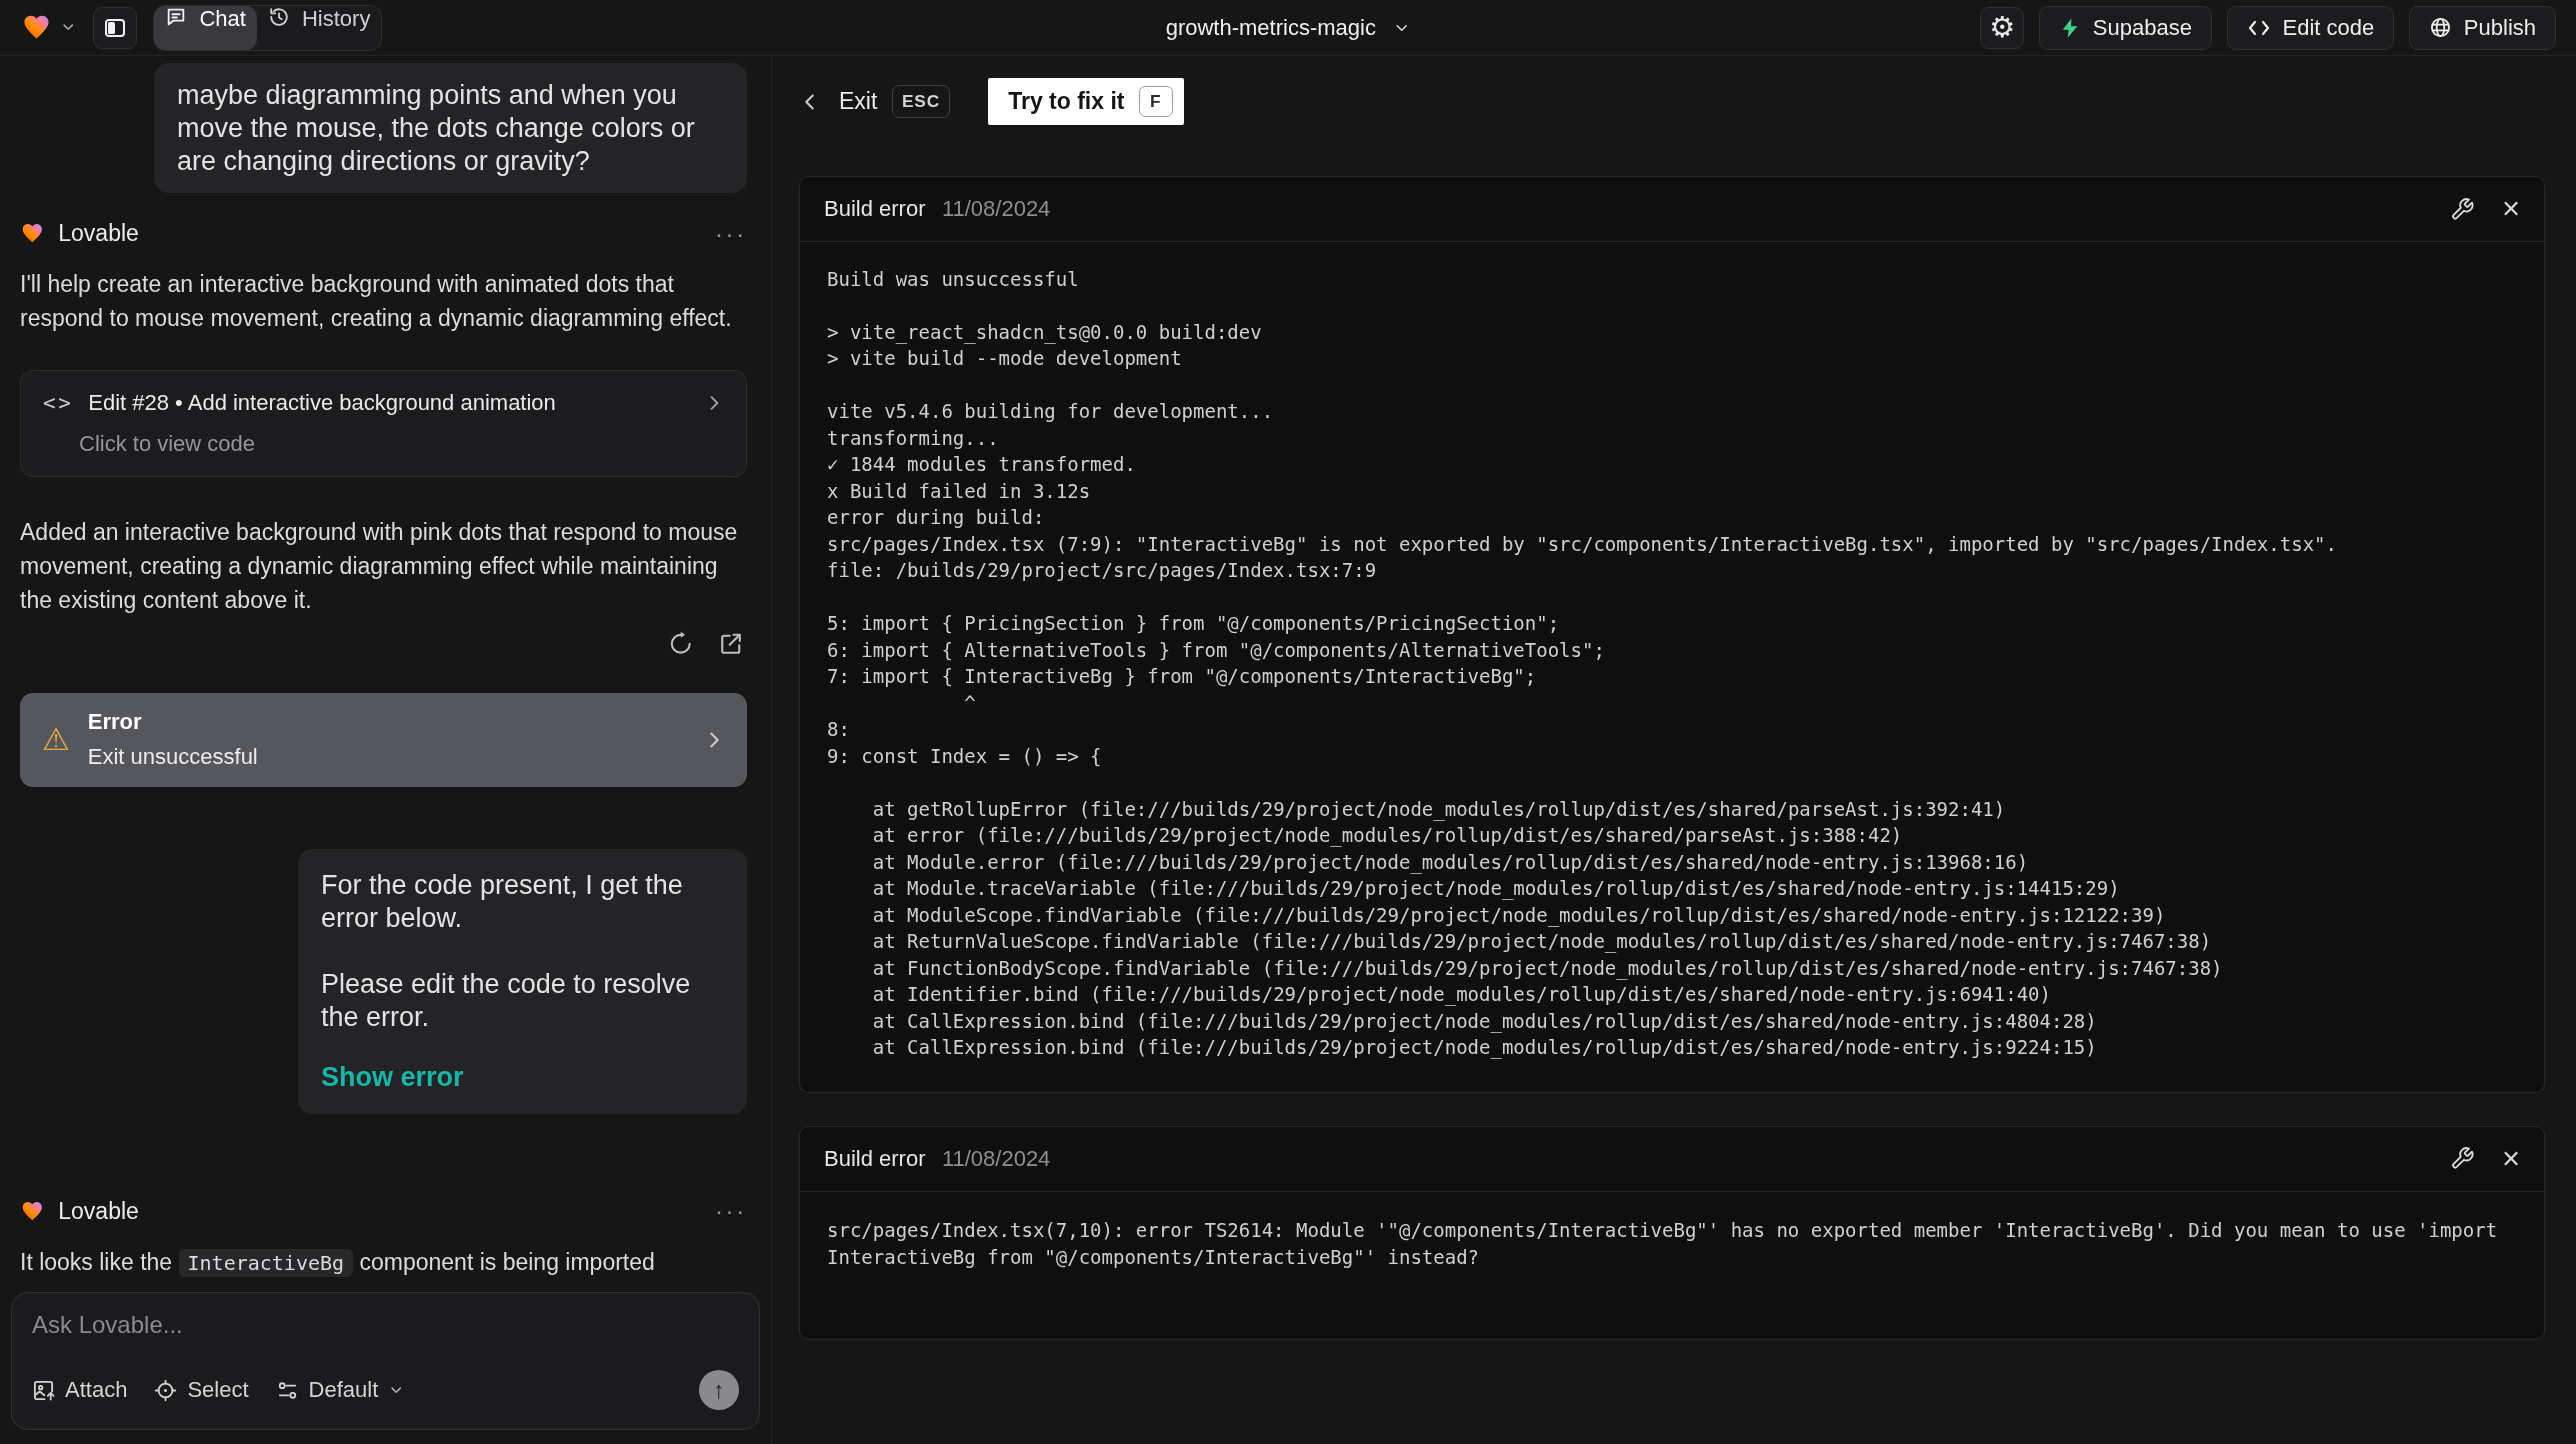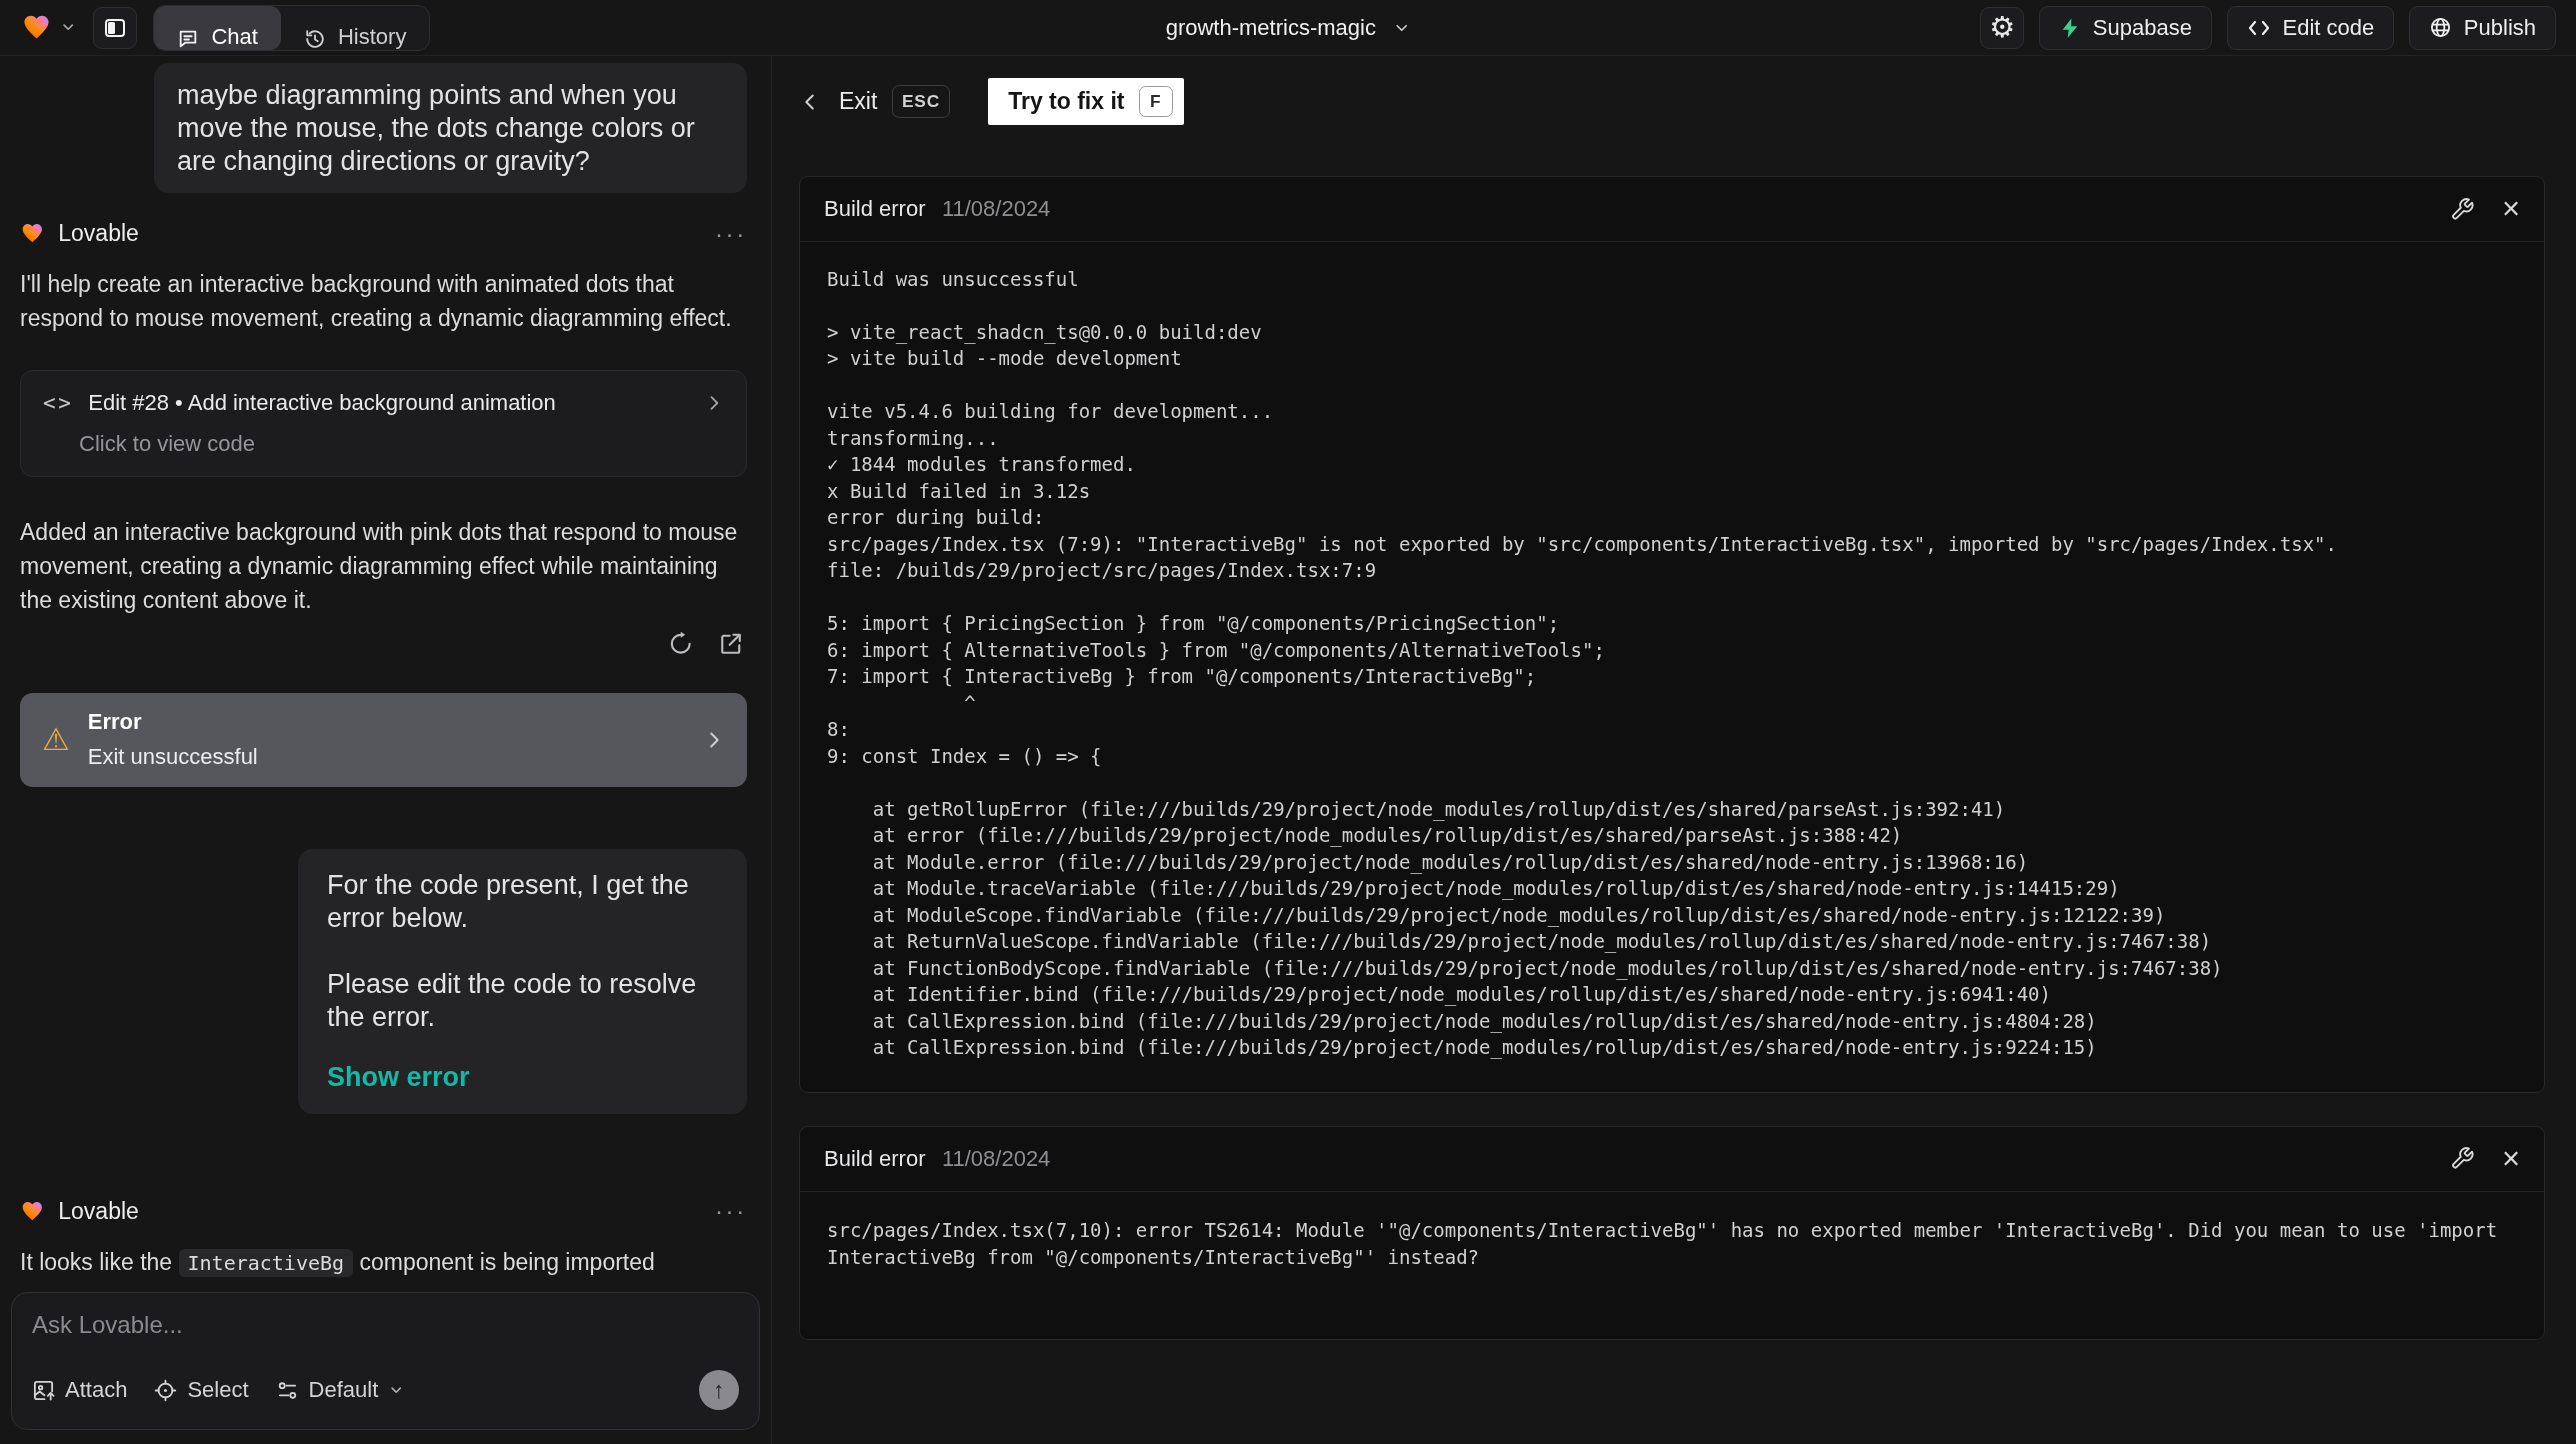--- a/index.html
+++ b/index.html
@@ -23,21 +23,21 @@
   .logo-wrap { display: flex; align-items: center; gap: 7.3px; cursor: pointer; }
   .icon-btn {
     width: 44px; height: 42px; display: flex; align-items: center; justify-content: center;
     background: #1c1c1e; border: 0.9px solid #2f2f31; border-radius: 9px; cursor: pointer;
   }
   .tab-pill {
     display: flex; align-items: stretch; height: 46px;
     background: #1b1b1d; border: 0.9px solid #2e2e30; border-radius: 12px; overflow: hidden;
   }
   .tab {
-    display: flex; align-items: flex-end; gap: 12px; padding: 0 23px;
+    display: flex; align-items: flex-start; gap: 12px; padding: 0 11px;
     font-size: 22px; color: #cfcfd2; cursor: pointer; white-space: nowrap;
   }
   .tab.active { background: #3a3a3e; border-radius: 11px; color: #ffffff; }
   .tb-center {
     position: absolute; left: 50%; top: 50%; transform: translate(-50%,-50%);
     display: flex; align-items: center; gap: 16.4px; font-size: 22px; color: #f0f0f2; cursor: pointer;
   }
   .tb-right { display: flex; align-items: center; gap: 14.6px; }
   .tb-btn {
     display: flex; align-items: center; gap: 12px; height: 44px; padding: 0 19px;
@@ -53,21 +53,21 @@
     border-right: 0.9px solid #232325; background: #161616; min-height: 0;
   }
   .chat-scroll { flex: 1; overflow: hidden; padding: 0 24px 0 20px; }
 
   .bubble {
     background: #242427; border-radius: 14.6px; padding: 15.5px 23px;
     font-size: 27px; line-height: 33px; color: #e3e3e5;
   }
   .bubble.right { margin-left: auto; }
   .u1 { max-width: 593px; margin-top: 7.3px; }
-  .u2 { max-width: 449px; margin-top: 62px; padding: 20px 29px; }
+  .u2 { max-width: 449px; margin-top: 62px; padding: 20px 23px; }
   .u2 p + p { margin-top: 33px; }
   .show-error { margin-top: 27px; font-weight: bold; color: #14b8a6; cursor: pointer; }
 
   .msg-head { display: flex; align-items: center; gap: 13.7px; margin-top: 27px; }
   .msg-head .name { font-size: 23px; color: #ededef; }
   .more-dots {
     margin-left: auto; color: #97979b; font-size: 24px; letter-spacing: 2.7px;
     cursor: pointer; line-height: 1;
   }
   .assistant-p { margin-top: 20px; font-size: 23px; line-height: 34px; color: #dcdcde; }

